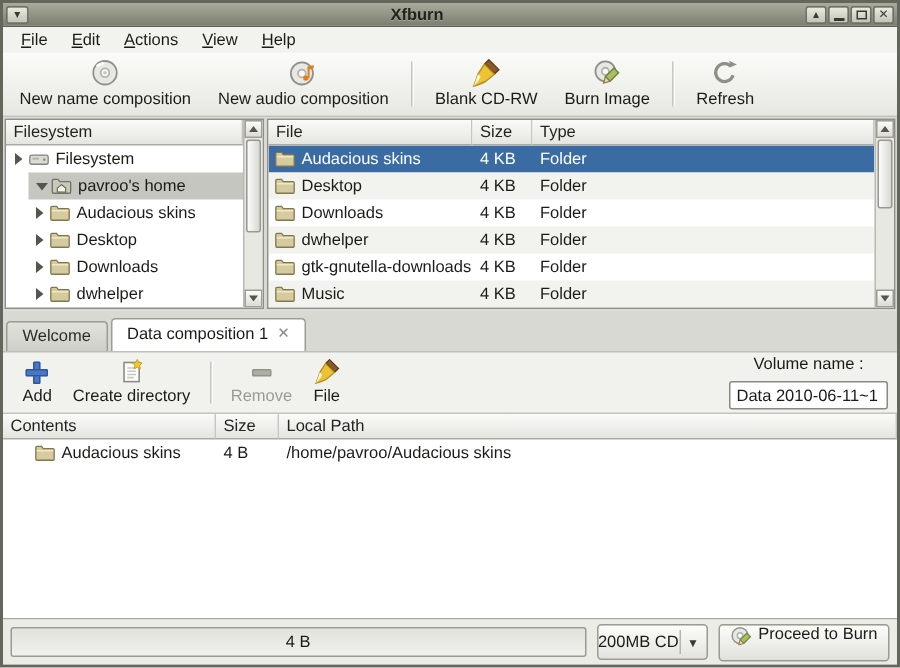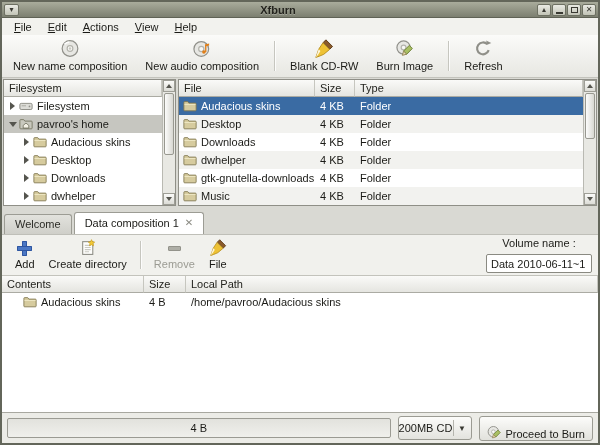--- a/index.html
+++ b/index.html
@@ -42,21 +42,21 @@
   .pane-right{flex:1;}
   .pane-main{flex:1;display:flex;flex-direction:column;overflow:hidden;}
   .colhead{height:17px;flex:0 0 17px;display:flex;}
   .hcell{background:linear-gradient(#fafaf8,#e5e5e0);border-right:1px solid #c6c6bf;
     border-bottom:1px solid #abab a3;border-bottom:1px solid #ababa3;
     display:flex;align-items:center;padding:0 5px;color:#24241f;}
   .rows{flex:1;overflow:hidden;}
   
   .trow{height:18px;display:flex;align-items:center;padding-left:3px;white-space:nowrap;}
   .trow.lvl1{padding-left:17px;}
-  .trow.selgray{background:#c6c6c0;}
+  .trow.selgray{background:#c6c6c0;margin-left:15px;}
   .exp{width:11px;flex:0 0 11px;display:flex;align-items:center;justify-content:center;}
   .exp.c::before{content:"";border-left:5px solid #55554e;border-top:4px solid transparent;border-bottom:4px solid transparent;}
   .exp.e::before{content:"";border-top:5px solid #55554e;border-left:4px solid transparent;border-right:4px solid transparent;}
   .ic14{width:14px;height:14px;margin:0 4px 0 1px;flex:0 0 14px;}
   
   .frow{height:18px;display:flex;align-items:center;white-space:nowrap;}
   .frow:nth-child(even){background:#f2f2ef;}
   .frow.selblue{background:#3a6ba3;color:#fff;}
   .fc-name{flex:0 0 136px;width:136px;display:flex;align-items:center;padding-left:3px;overflow:hidden;}
   .fc-size{flex:0 0 40px;width:40px;padding-left:5px;}
@@ -109,21 +109,21 @@
   .statusbar{height:30px;flex:0 0 30px;background:#ececе7;background:#ecece7;
     display:flex;align-items:center;gap:7px;padding:0 5px;}
   .usagebar{flex:1;height:20px;border:1px solid #9b9b93;border-radius:2px;
     background:linear-gradient(#e2e2dd,#f0f0ec);display:flex;align-items:center;justify-content:center;}
   .combo{width:74px;height:24px;border:1px solid #9b9b93;border-radius:3px;
     background:linear-gradient(#fcfcfa,#e3e3de);display:flex;align-items:center;}
   .combo-text{flex:1;text-align:center;}
   .combo-sep{width:1px;height:16px;background:#b5b5ae;}
   .combo-arr{width:17px;text-align:center;font-size:8px;color:#3a3a33;}
   .burnbtn{height:25px;border:1px solid #9b9b93;border-radius:3px;
-    background:linear-gradient(#fcfcfa,#e1e1dc);display:flex;align-items:flex-end;gap:4px;padding:0 7px;}
+    background:linear-gradient(#fcfcfa,#e1e1dc);display:flex;align-items:flex-start;gap:4px;padding:0 7px;}
   .hidden-defs{position:absolute;width:0;height:0;overflow:hidden;}
 </style>
 </head>
 <body>
 
 <svg class="hidden-defs" xmlns="http://www.w3.org/2000/svg">
   <defs>
     <symbol id="sym-folder" viewBox="0 0 16 16">
       <path d="M1 5 V3.9 q0-.9.9-.9 h3.5 l1.3 1.7 h7.4 q.9 0 .9.9 v7 q0 .9-.9.9 H1.9 q-.9 0-.9-.9 z" fill="#d6cb9e" stroke="#80774f" stroke-width="1"></path>
       <path d="M1.7 6.3 h12.6" stroke="#efe8c6" stroke-width="1" fill="none"></path>

